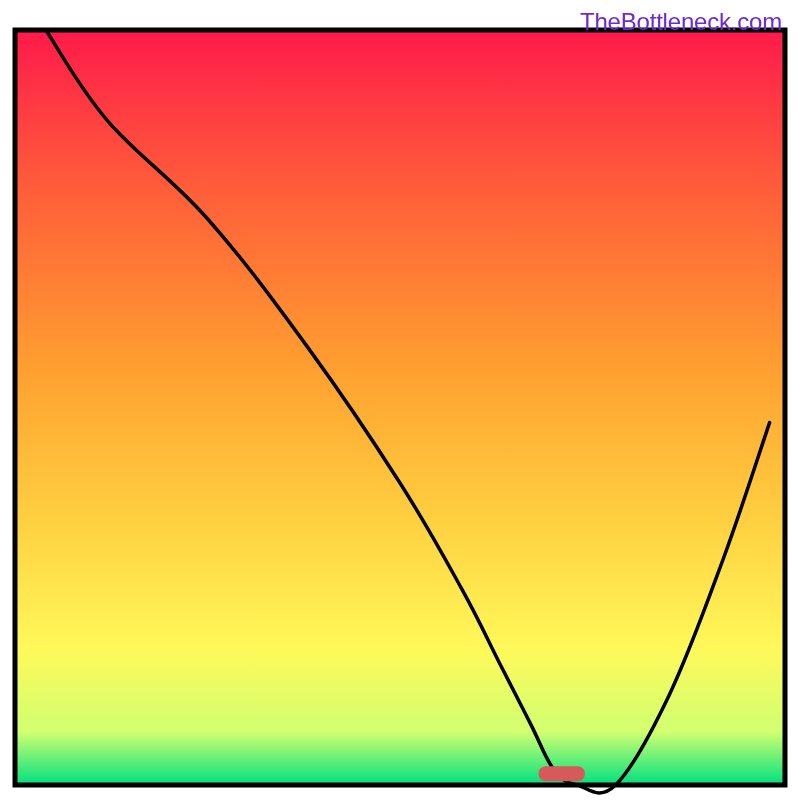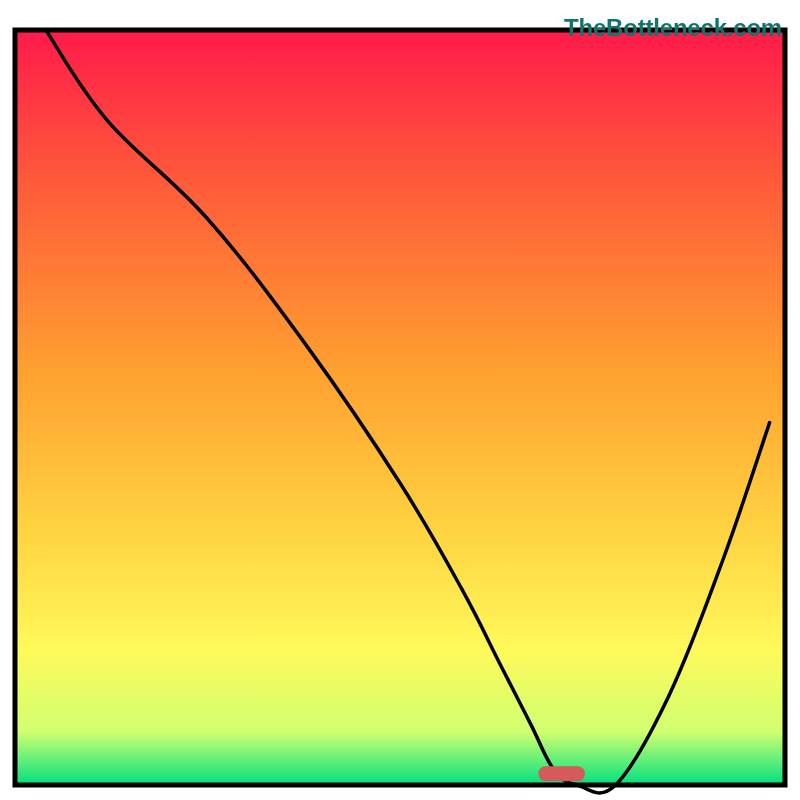--- a/index.html
+++ b/index.html
@@ -8,25 +8,25 @@
     background: #fff;
     font-family: Arial, sans-serif;
   }
   .chart-container {
     position: relative;
     width: 800px;
     height: 800px;
   }
   .watermark {
     position: absolute;
-    top: 14px;
+    top: 8px;
     right: 18px;
     font-size: 24px;
-    font-weight: 700;
-    color: #0f766e;
+    font-weight: 400;
+    color: #6d28d9;
     font-family: Arial, sans-serif;
     letter-spacing: -0.2px;
     z-index: 10;
   }
   svg {
     display: block;
   }
 </style>
 </head>
 <body>

